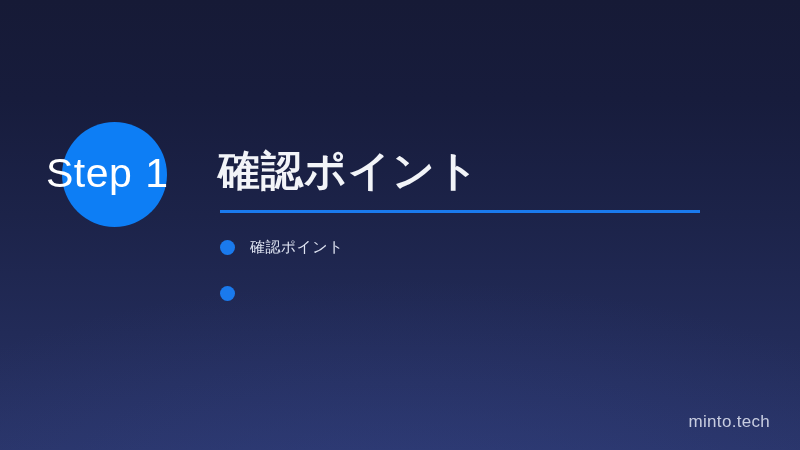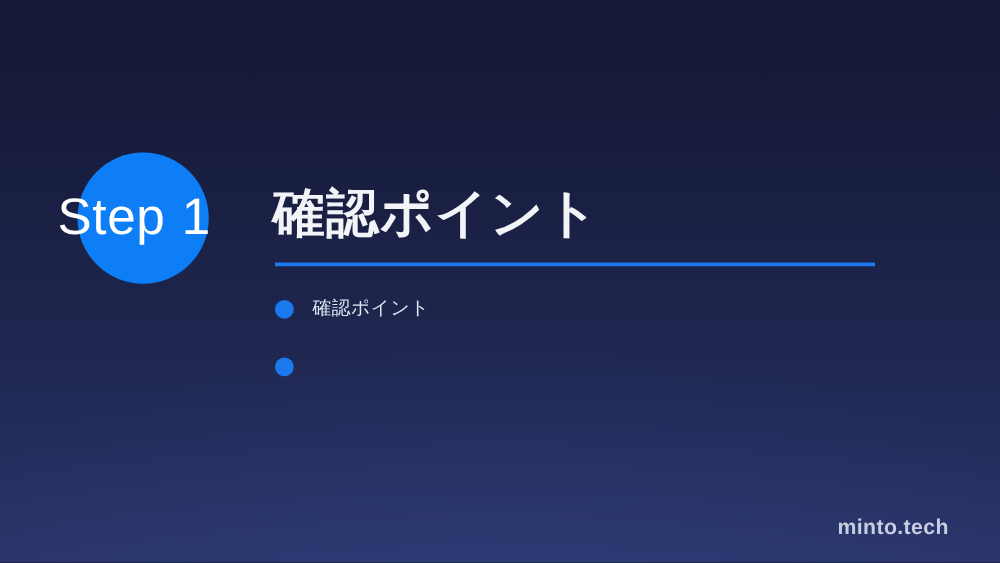--- a/index.html
+++ b/index.html
@@ -124,27 +124,27 @@
     font-size: 15px;
     line-height: 22px;
     font-weight: 400;
     letter-spacing: 0.4px;
     white-space: nowrap;
   }
 
   
   .footer {
     position: absolute;
-    right: 41px;
+    right: 30px;
     bottom: 18px;
     z-index: 2;
     color: #c8cde0;
     font-size: 17px;
     line-height: 20px;
-    font-weight: 700;
+    font-weight: 400;
     letter-spacing: 0.3px;
   }
 </style>
 </head>
 <body>
 
 <div id="slide">
 
   <div class="step-badge"></div>
 

